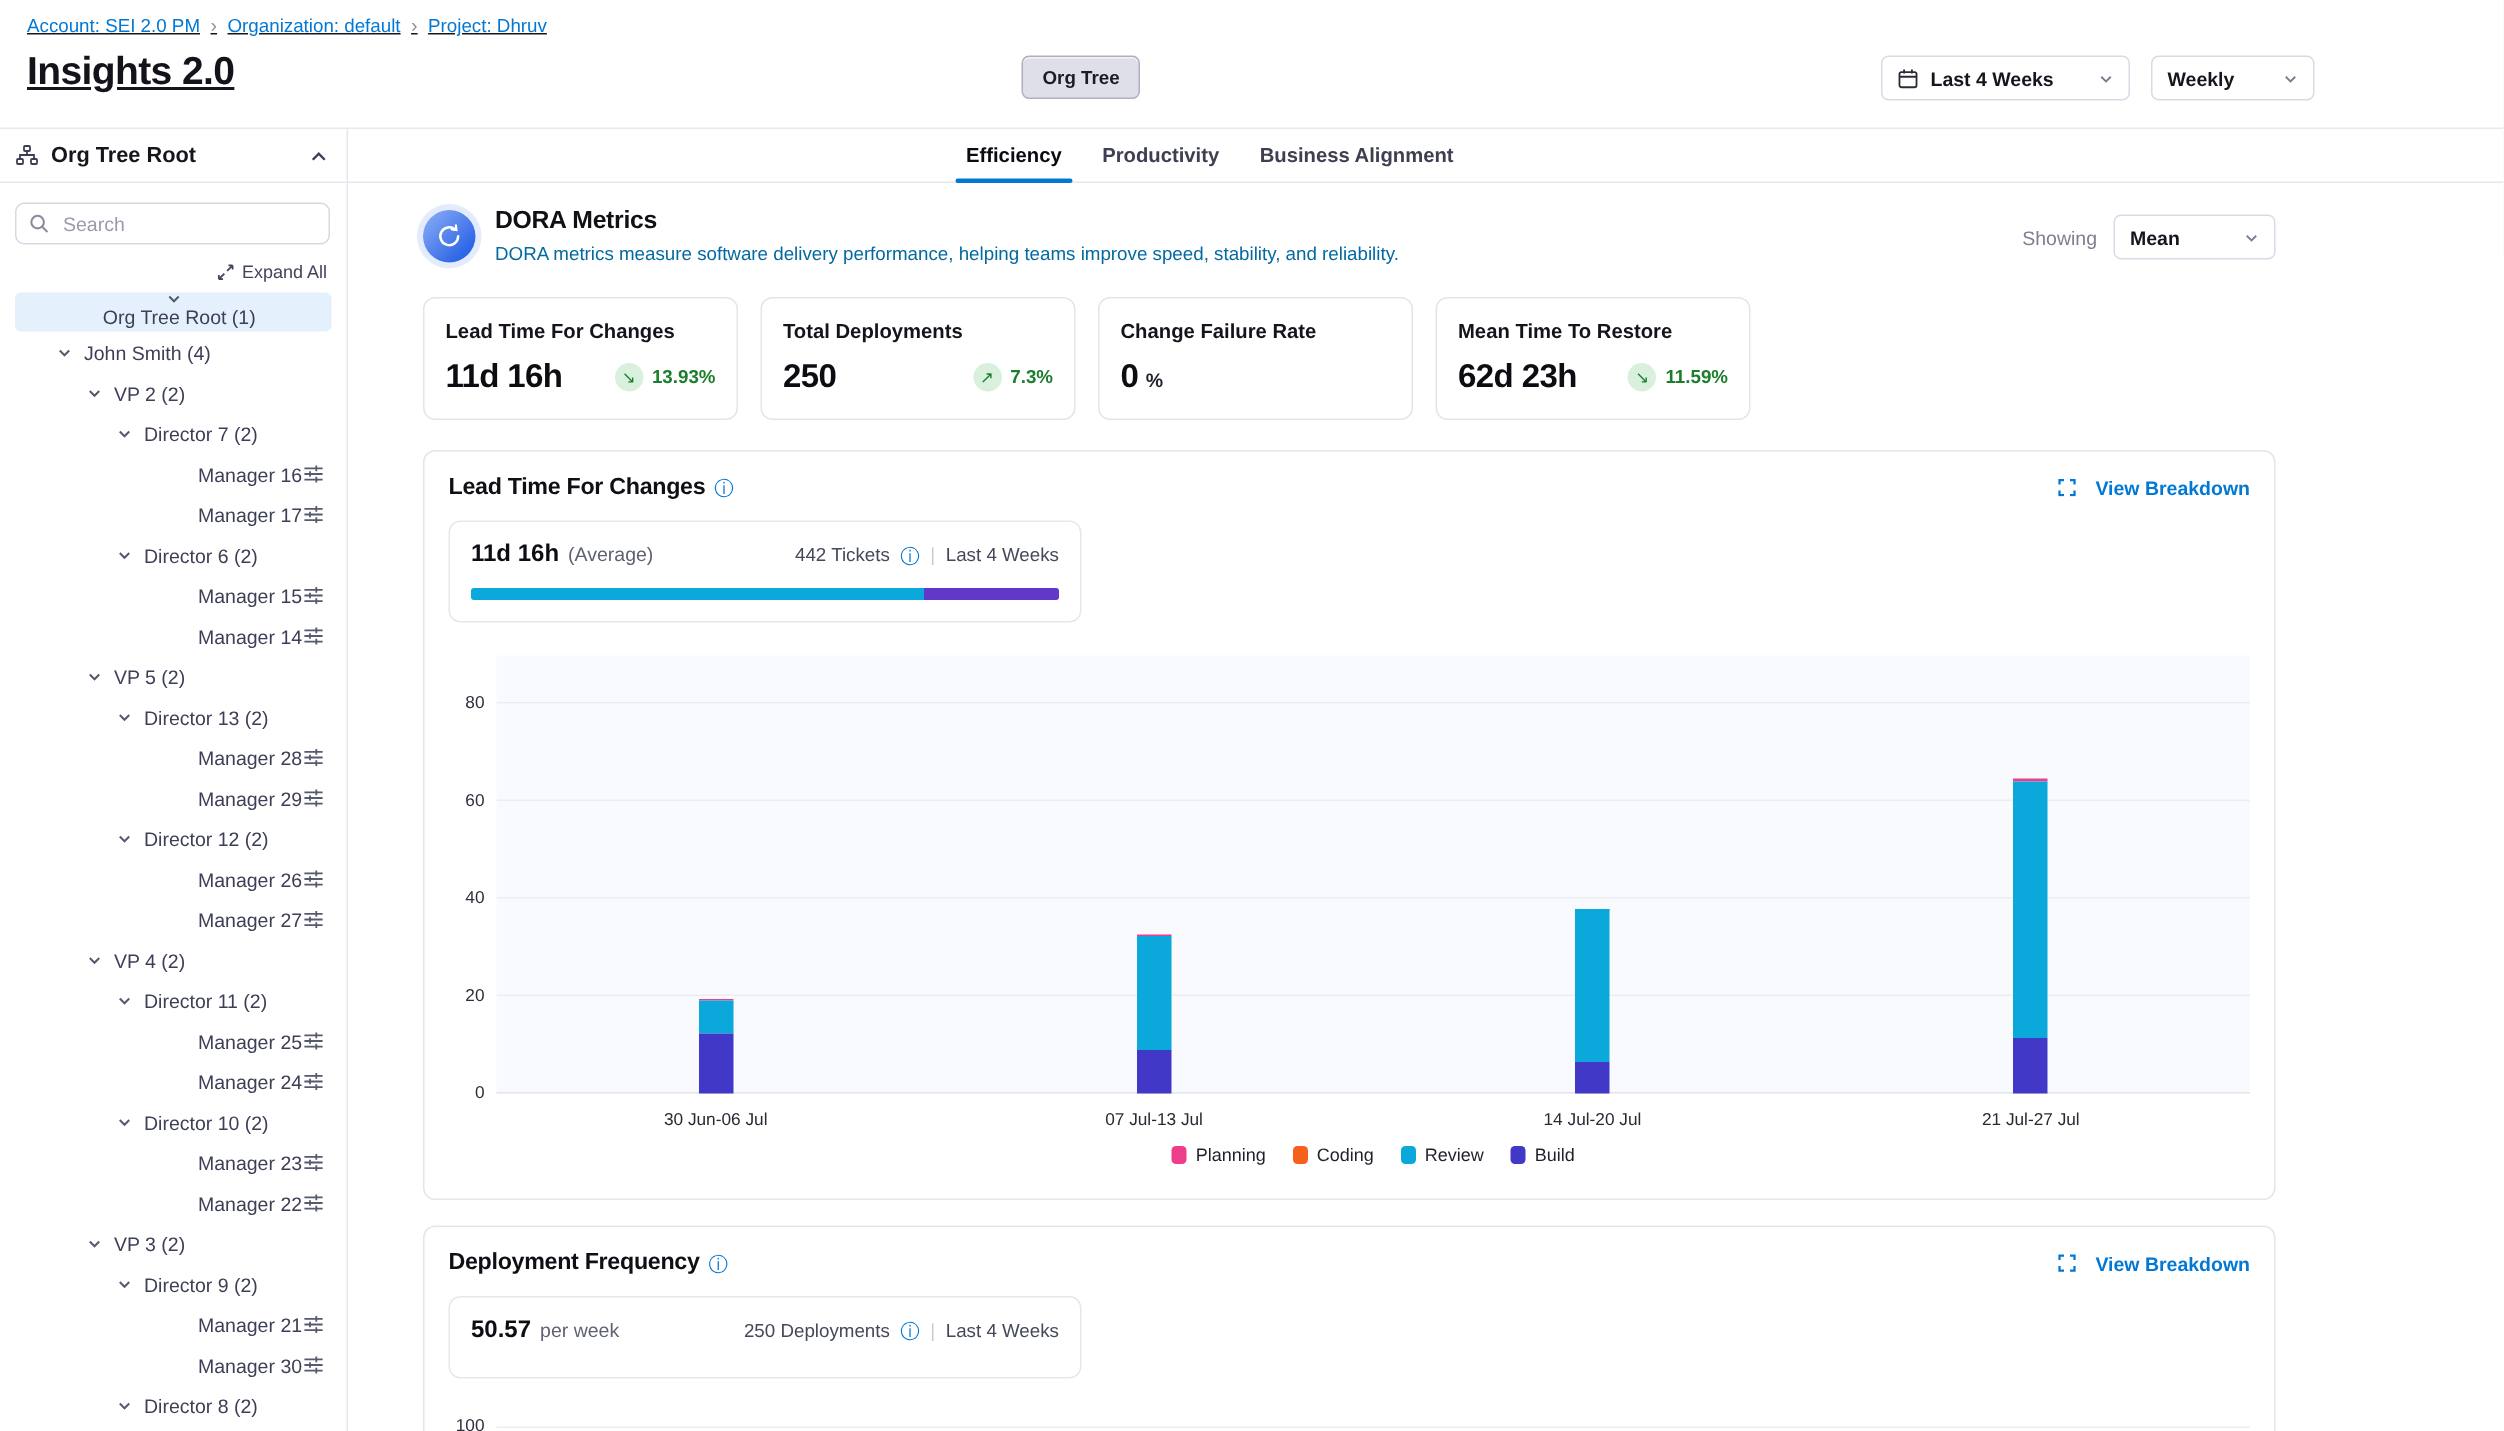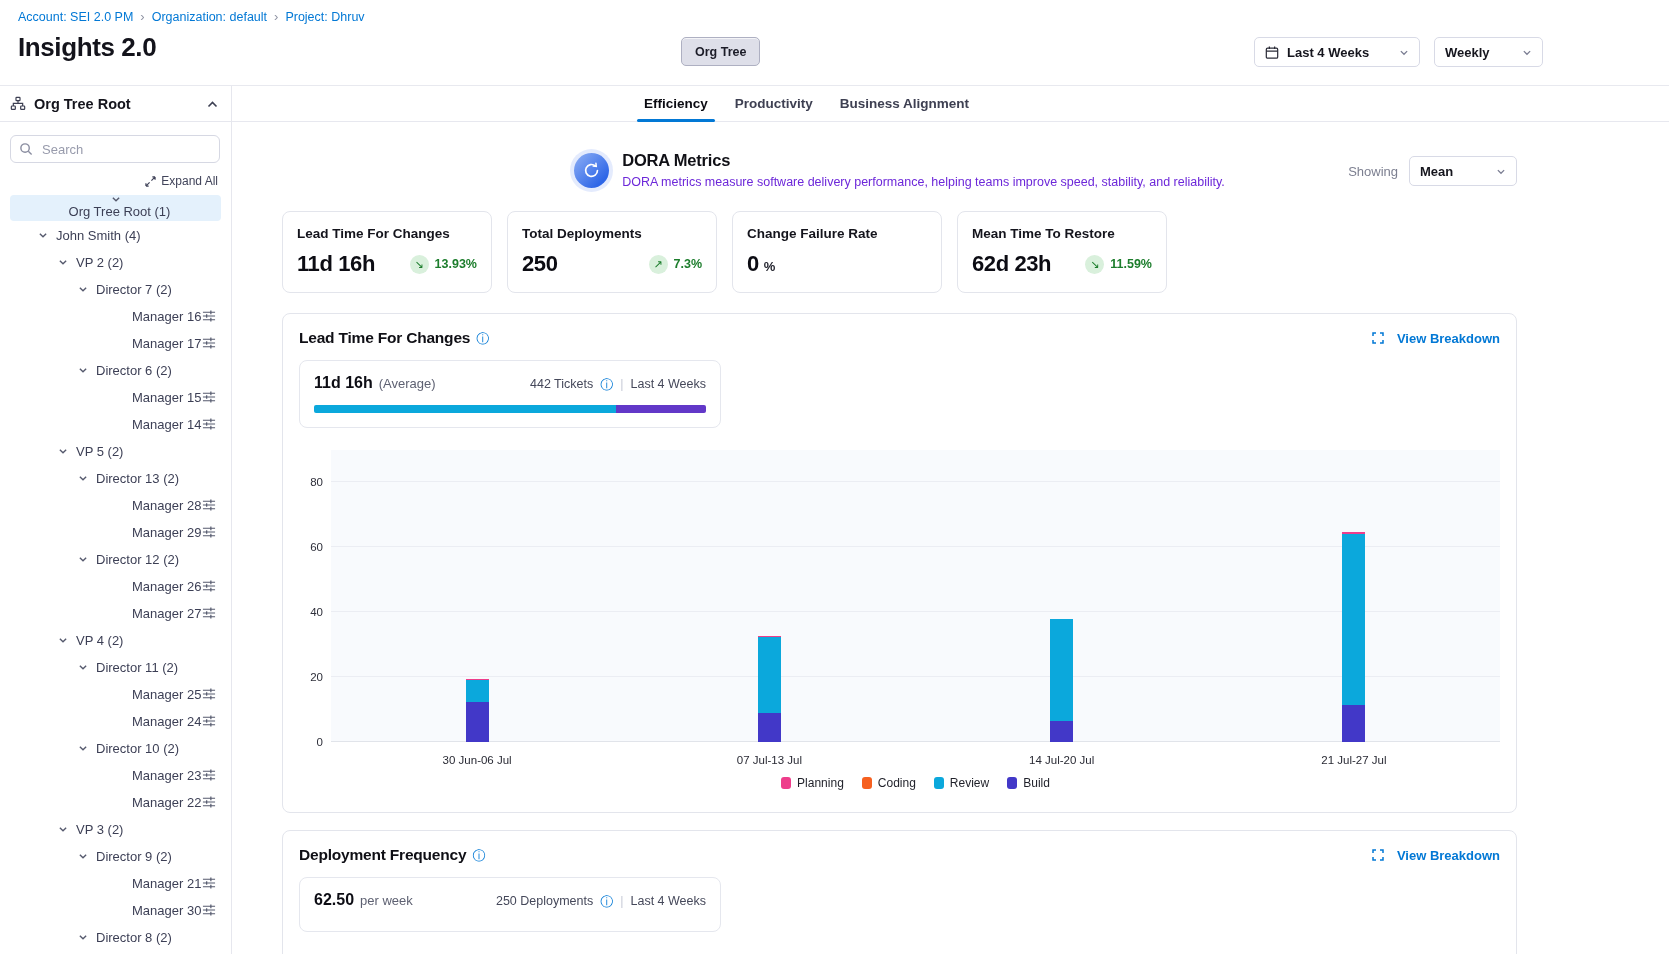--- a/index.html
+++ b/index.html
@@ -1,21 +1,21 @@
 <!DOCTYPE html>
 <html><head>
 <meta charset="utf-8">
 <style>
   * { margin:0; padding:0; box-sizing:border-box; }
   body { background:#f0f0f0; font-family:"Liberation Sans","DejaVu Sans",sans-serif; }
   .page { width:1669px; height:954px; background:#fff; position:relative; overflow:hidden;
           font-family:"Liberation Sans","DejaVu Sans",sans-serif; color:#16161E; }
 
   
-  .topbar { height:86px; border-bottom:1px solid #E8E9EF; position:relative; padding:10px 0 0 18px; }
+  .topbar { height:86px; border-bottom:1px solid #E8E9EF; position:relative; padding:10px 0 0 18px;text-decoration:underline; }
   .breadcrumb { display:flex; align-items:center; gap:7px; font-size:12.5px; }
   .bc-link { color:#0278D5; text-decoration:none; cursor:pointer; }
   .bc-sep { color:#8F93A3; font-size:13px; margin-top:-1px; }
   .page-title { margin-top:8px; font-size:26px; font-weight:800; color:#13131B; letter-spacing:-0.4px; }
   .org-tree-btn { position:absolute; left:681px; top:37px; height:29px; padding:0 13px;
                   background:#DEDFE9; border:1px solid #AEB0C2; border-radius:5px;
                   font-size:12.5px; font-weight:600; color:#1C1C28; cursor:pointer;
                   box-shadow:inset 0 1px 0 rgba(255,255,255,.65); }
   .top-controls { position:absolute; right:126px; top:37px; display:flex; gap:14px; }
   .select { height:30px; border:1px solid #D8DAE6; border-radius:5px; background:#fff;
@@ -58,27 +58,27 @@
   .tabs { height:36px; border-bottom:1px solid #E7E8EF; display:flex; gap:27px;
           padding-left:412px; }
   .tab { font-size:13.5px; font-weight:600; color:#3E4052; display:flex; align-items:center;
          position:relative; cursor:pointer; }
   .tab.active { color:#0A0A11; font-weight:700; }
   .tab.active:after { content:''; position:absolute; left:-7px; right:-7px; bottom:-1px;
                       height:3px; background:#0278D5; border-radius:2px; }
   .content { padding:14px 152px 0 50px; }
 
   
-  .dora-row { display:flex; align-items:flex-start; position:relative; margin-top:15px;justify-content:center; }
+  .dora-row { display:flex; align-items:flex-start; position:relative; margin-top:2px; }
   .dora-icon { width:35px; height:35px; border-radius:50%; flex:none; margin:2px 13px 0 0;
                background:linear-gradient(135deg,#8FB0F5 0%,#2E66E7 80%);
                box-shadow:0 0 0 4px rgba(88,130,240,.16);
                display:flex; align-items:center; justify-content:center; }
   .dora-title { font-size:16.5px; font-weight:800; color:#101016; letter-spacing:-0.2px; }
-  .dora-desc { font-size:12.5px; color:#6d28d9; margin-top:5px; }
+  .dora-desc { font-size:12.5px; color:#0369a1; margin-top:5px; }
   .showing { position:absolute; right:0; top:5px; display:flex; align-items:center; gap:11px; }
   .showing-label { color:#7C7F90; font-size:13px; }
   .select.mean { width:108px; }
 
   
   .metric-cards { display:flex; gap:15px; margin-top:22px; }
   .metric-card { width:210px; border:1px solid #E3E5EC; border-radius:8px; background:#fff;
                  padding:14px 14px 15px; }
   .mc-label { font-size:13.5px; font-weight:700; color:#14141C; }
   .mc-valrow { display:flex; align-items:center; margin-top:10px; }
@@ -627,21 +627,21 @@
                 <svg width="12" height="12" viewBox="0 0 12 12" fill="none" stroke="#0278D5" stroke-width="1.5">
                   <path d="M1 4V1h3M8 1h3v3M11 8v3H8M4 11H1V8"></path>
                 </svg>
               </span>
               <span>View Breakdown</span>
             </span>
           </div>
 
           <div class="summary-card" style="padding-bottom:22px;">
             <div class="sum-top">
-              <span class="sum-value">62.50</span>
+              <span class="sum-value">50.57</span>
               <span class="sum-note">per week</span>
               <span class="sum-meta">
                 <span>250 Deployments</span>
                 <span class="info-icon" style="margin-left:0">ⓘ</span>
                 <span class="sum-divider">|</span>
                 <span>Last 4 Weeks</span>
               </span>
             </div>
           </div>
 

